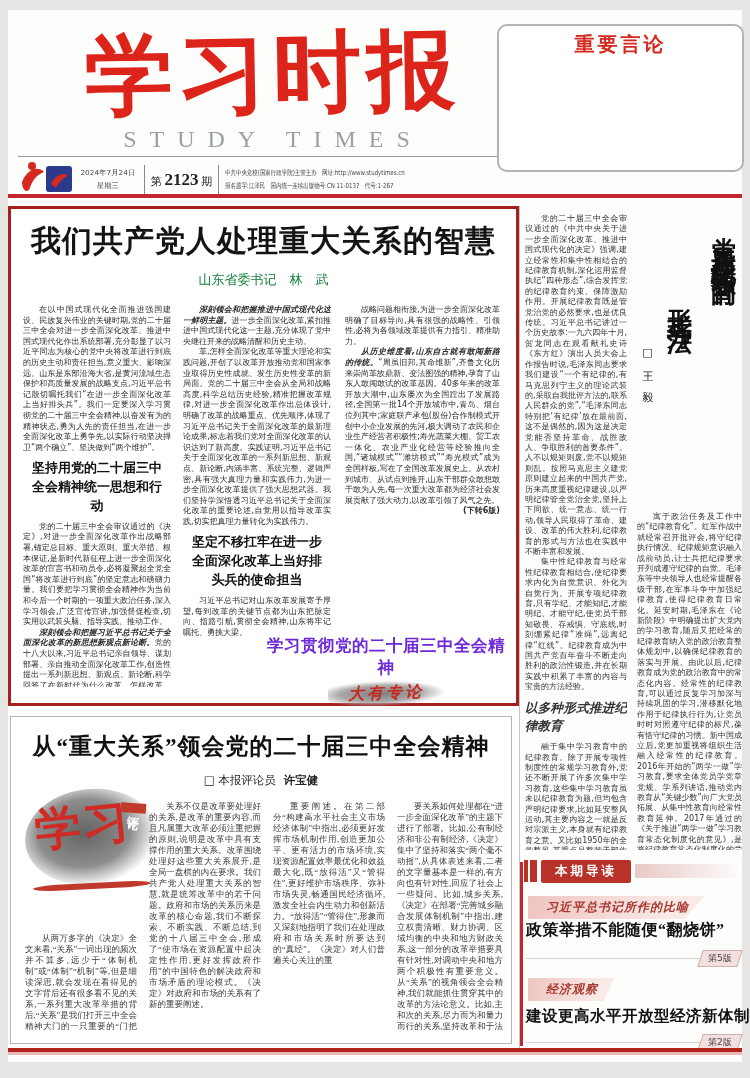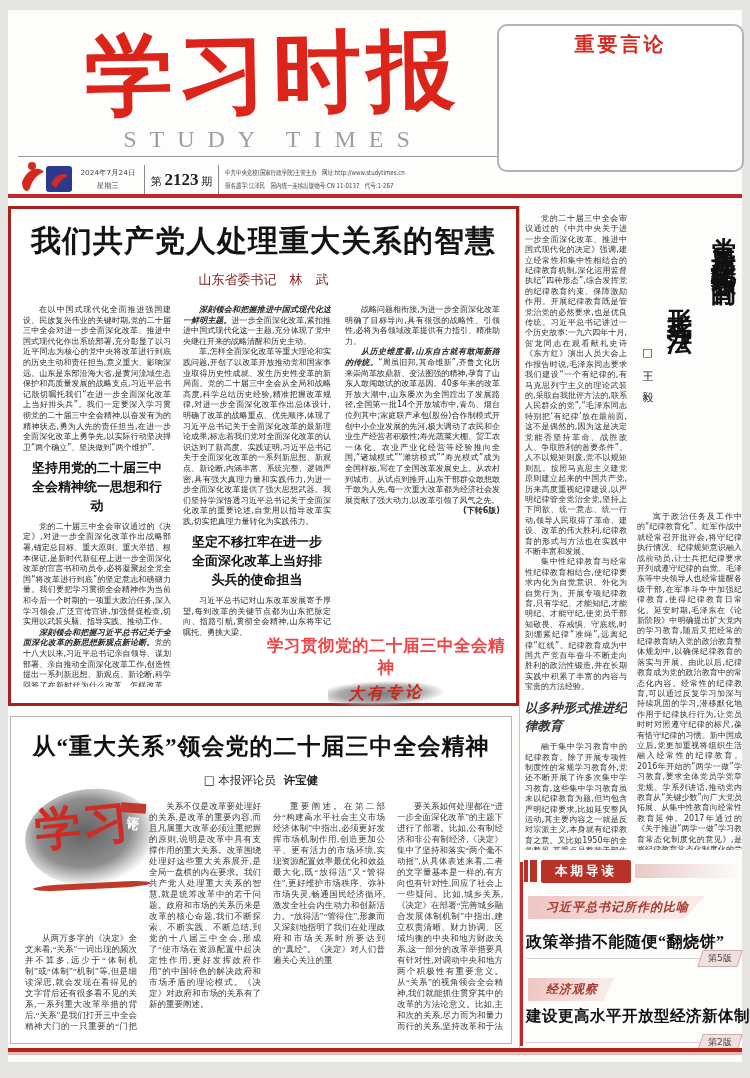--- a/index.html
+++ b/index.html
@@ -31,33 +31,33 @@
         background:#fff;}
   .qtitle{margin-top:5px;text-align:center;font-size:20px;font-weight:900;color:#d5281e;letter-spacing:3px;}
   .qbody{padding:2px 9px 0 9px;font-size:10.5px;line-height:1.72;color:#6b564b;text-align:justify;
          text-indent:2em;font-style:italic;font-family:"Liberation Serif",serif;}
 
   
   .leadbox{left:0;top:196px;width:505px;height:494px;border:3px solid #a6201e;background:#fff;}
   .lead-title{position:absolute;left:0;top:12px;width:100%;text-align:center;font-size:30px;
               font-weight:900;color:#141414;letter-spacing:1px;}
   .lead-byline{position:absolute;left:0;top:62px;width:100%;text-align:center;font-size:13px;
-               color:#7f1d1d;font-family:"Liberation Serif",serif;}
+               color:#15803d;font-family:"Liberation Serif",serif;}
   .lcol{position:absolute;top:96px;height:382px;overflow:hidden;font-size:8px;line-height:10.6px;
         text-align:justify;color:#2c2c2c;}
   .lcol p{margin:0;text-indent:2em;}
   .lcol .shead{font-size:13px;font-weight:900;line-height:1.45;text-align:center;text-indent:0;
                margin:6px 4px;color:#111;}
   .lcol b.lead-in{font-style:italic;}
   .c1{left:12px;width:148px;}
   .c2{left:172px;width:148px;}
   .c3{left:334px;width:155px;height:312px;}
   .jump{text-align:right;font-weight:bold;text-indent:0 !important;}
   .banner{position:absolute;left:256px;top:424px;width:238px;height:62px;background:#fff;text-align:center;}
-  .banner-t{font-size:16.5px;font-weight:900;color:#ef4444;letter-spacing:.5px;margin-top:2px;}
+  .banner-t{font-size:16.5px;font-weight:900;color:#6d28d9;letter-spacing:.5px;margin-top:2px;}
   .brush{display:inline-block;margin-top:2px;padding:2px 20px;color:#c8271d;font-weight:900;
          font-style:italic;font-size:16px;letter-spacing:3px;
          background:radial-gradient(ellipse at 45% 50%, #7d7d7d 0%, #a9a9a9 45%, rgba(200,200,200,0) 72%);
          transform:rotate(-2deg);}
 
   
   .vsep{left:511px;top:196px;width:1px;height:842px;background:#c7c7c7;}
   .rart{left:517px;top:196px;width:217px;height:650px;}
   .rcol{position:absolute;overflow:hidden;font-size:8px;line-height:10.4px;text-align:justify;color:#333;}
   .rcol p{margin:0;text-indent:2em;}
@@ -239,21 +239,21 @@
   <div class="abs digest">
     <div class="digest-bar"></div>
     <div class="dhead">
       <div class="dh-b1"></div>
       <div class="dh-b2"></div>
       <div class="dh-badge">本期导读</div>
       <div class="dh-strip"></div>
     </div>
 
     <div class="dtag" style="top:36px;">习近平总书记所作的比喻</div>
-    <div class="dtitle" style="top:72px;">政策举措不能随便“翻烧饼”</div>
+    <div class="dtitle" style="top:60px;">政策举措不能随便“翻烧饼”</div>
     <div class="ddiv" style="top:98px;"></div>
     <div class="dpage" style="top:90px;left:176px;"><span>第5版</span></div>
 
     <div class="dtag" style="top:118px;">经济观察</div>
     <div class="dtitle" style="top:146px;font-size:15.5px;">建设更高水平开放型经济新体制</div>
     <div class="ddiv" style="top:182px;"></div>
     <div class="dpage" style="top:174px;left:176px;"><span>第2版</span></div>
   </div>
 
   <div class="abs redrule2"></div>

